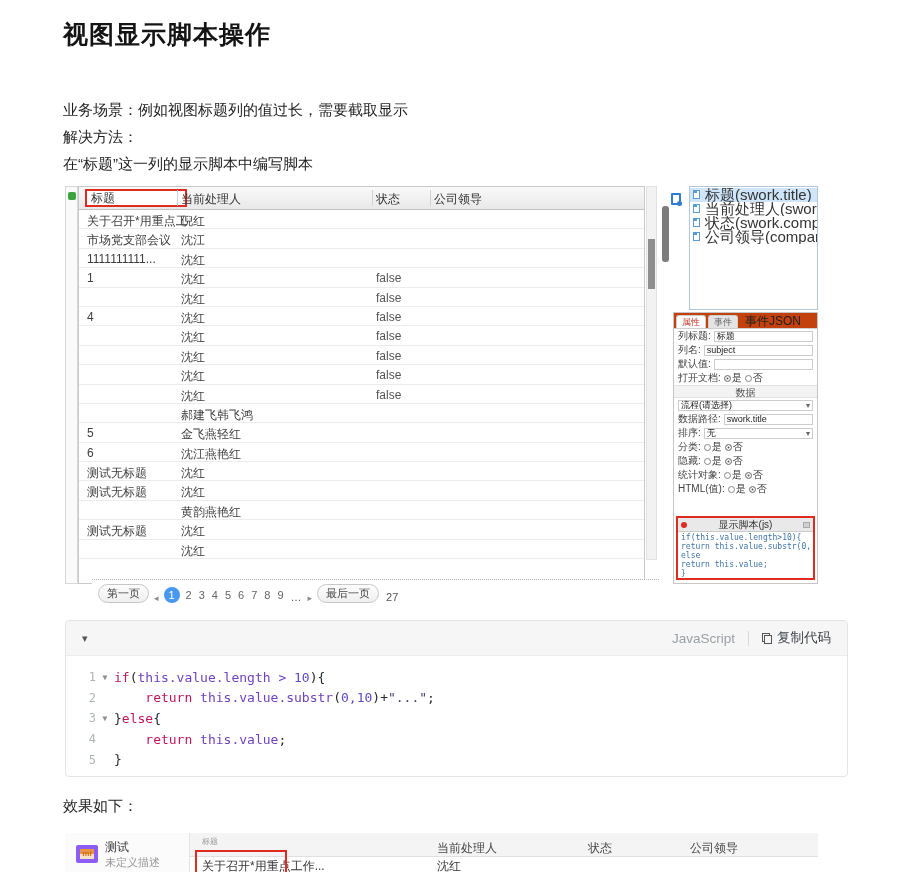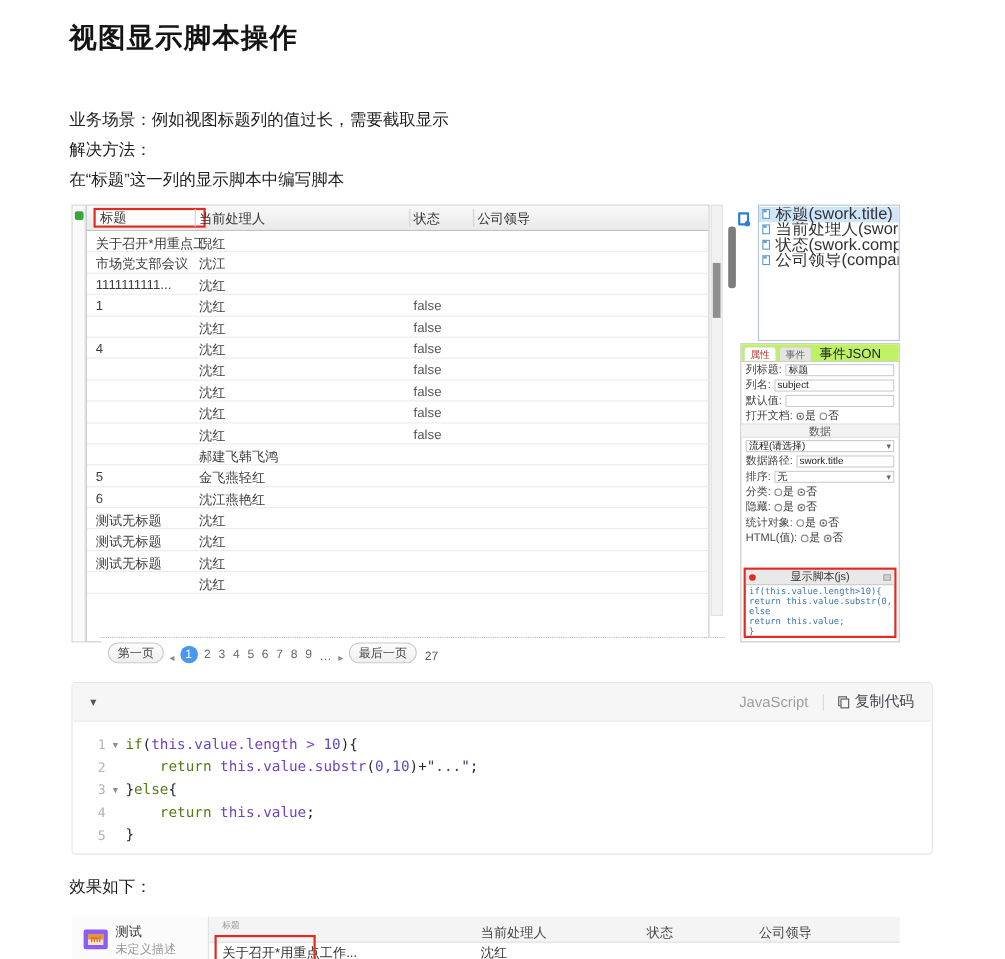--- a/index.html
+++ b/index.html
@@ -61,21 +61,21 @@
   .tree-item { position:relative; height:14px; line-height:14px; font-size:15px;
                color:#333; padding-left:15px; white-space:nowrap; overflow:hidden; }
   .tree-item.selected { background:#cfe6fa; }
   .doc-icon { position:absolute; left:3px; top:2px; width:7px; height:9px;
               border:1px solid #5b9bd5; background:#fff; }
   .doc-icon:after { content:""; position:absolute; left:0; top:0; width:3px; height:2px;
                     background:#5b9bd5; }
 
   .props-panel { position:absolute; left:608px; top:126px; width:145px; height:272px;
                  background:#fff; border:1px solid #c6c6c6; font-size:10px; color:#333; }
-  .tabs-row { height:16px; background:#bef264; border-bottom:1px solid #cfcfcf;
+  .tabs-row { height:16px; background:#c2410c; border-bottom:1px solid #cfcfcf;
               display:flex; align-items:flex-end; gap:2px; padding:1px 2px 0; }
   .tab { font-size:9px; padding:0 5px; border:1px solid #cfcfcf; border-bottom:none;
          border-radius:3px 3px 0 0; background:#e4e4e4; color:#666; line-height:12px; }
   .tab.active { background:#fff; color:#c0392b; }
   .tabs-title { font-size:12px; color:#222; margin-left:5px; line-height:14px; }
   .prop-row { height:14px; display:flex; align-items:center; gap:3px; padding:0 4px; }
   .prop-label { white-space:nowrap; color:#444; }
   .prop-input { flex:1; height:11px; border:1px solid #ccc; background:#fff;
                 font-size:9px; line-height:9px; padding:0 2px; color:#222;
                 white-space:nowrap; overflow:hidden; }
@@ -114,21 +114,21 @@
   .copy-icon { position:relative; width:10px; height:11px; }
   .copy-icon i { position:absolute; display:block; width:8px; height:9px;
                  border:1px solid #555; background:transparent; }
   .copy-icon i:first-child { left:0; top:0; }
   .copy-icon i:last-child { left:2px; top:2px; background:#f6f6f7; }
   .code-body { padding:11px 0 0; font-family:"DejaVu Sans Mono",monospace; font-size:13px; }
   .code-line { display:flex; height:20.6px; align-items:center; }
   .ln { width:30px; text-align:right; color:#b0b5ba; font-size:12px; flex:none; }
   .fold { width:18px; text-align:center; color:#8a9096; font-size:8px; flex:none; }
   .code-text { white-space:pre; color:#24292e; }
-  .tk-kw { color:#4d7c0f; }
+  .tk-kw { color:#be185d; }
   .tk-id { color:#6f42c1; }
   .tk-num { color:#5b4ac4; }
   .tk-str { color:#40406e; }
   .tk-pl { color:#24292e; }
 
   
   .shot2 { position:absolute; left:65px; top:833px; width:753px; height:39px; overflow:hidden; }
   .s2-side { position:absolute; left:0; top:0; width:125px; height:39px; background:#fbfbfb;
              border-right:1px solid #e3e3e3; }
   .s2-icon { position:absolute; left:11px; top:12px; width:22px; height:18px;
@@ -249,20 +249,25 @@
             <span class="c-title">测试无标题</span>
             <span class="c-handler">沈红</span>
             <span class="c-status"></span>
           </div>
           <div class="g-row">
             <span class="c-title">测试无标题</span>
             <span class="c-handler">沈红</span>
             <span class="c-status"></span>
           </div>
           <div class="g-row">
+            <span class="c-title"></span>
+            <span class="c-handler">黄韵燕艳红</span>
+            <span class="c-status"></span>
+          </div>
+          <div class="g-row">
             <span class="c-title">测试无标题</span>
             <span class="c-handler">沈红</span>
             <span class="c-status"></span>
           </div>
           <div class="g-row">
             <span class="c-title"></span>
             <span class="c-handler">沈红</span>
             <span class="c-status"></span>
           </div>
         </div>

